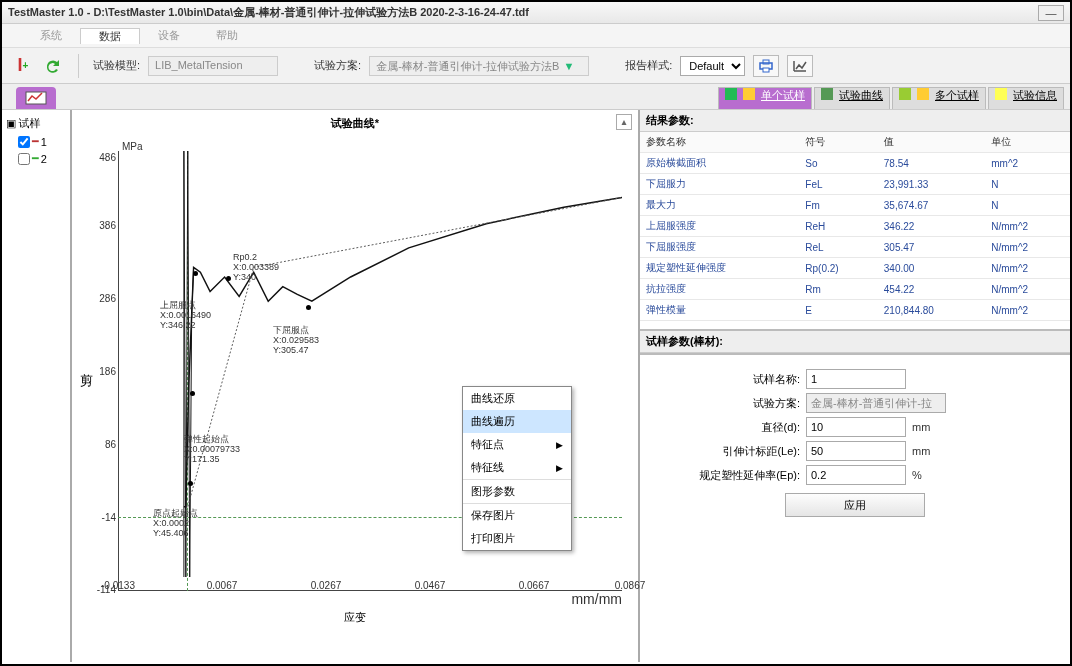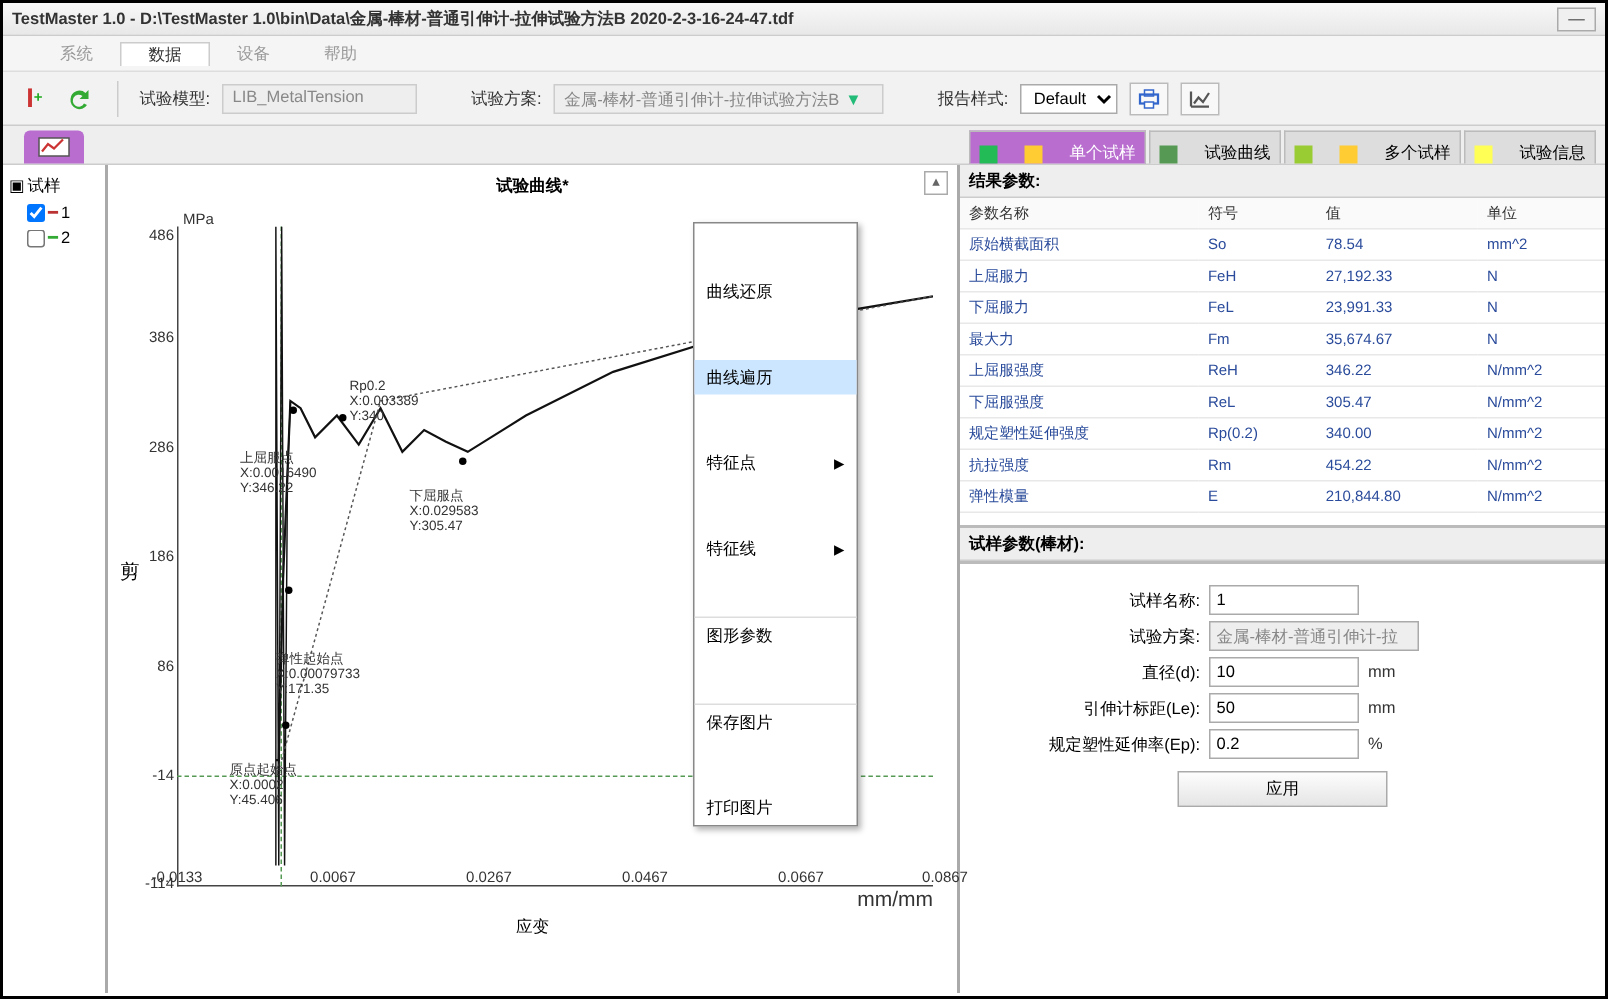--- a/index.html
+++ b/index.html
@@ -12,21 +12,21 @@
 .menubar .mitem.active { background: #fff; border: 1px solid #ccc; border-bottom: none; color: #333; }
 .toolbar { height: 36px; background: #f2f2f2; border-bottom: 1px solid #ccc; display: flex; align-items: center; padding: 0 10px; gap: 8px; }
 .tbicon { width: 22px; height: 22px; display:inline-flex; align-items:center; justify-content:center; }
 .lbl { color: #333; }
 .field { background: #eee; border: 1px solid #ccc; padding: 2px 6px; color: #888; height: 20px; }
 .dropdown-arrow { color: #2b7; margin-left: 4px; }
 .icon-btn { width: 26px; height: 22px; border: 1px solid #bbb; background: #f8f8f8; display:inline-flex; align-items:center; justify-content:center; }
 .secondbar { height: 26px; background: #eee; border-bottom: 1px solid #ccc; display:flex; align-items:flex-end; justify-content:space-between; padding: 0 6px 0 14px; }
 .lefttab { width: 40px; height: 22px; background: #b86dcf; display:flex; align-items:center; justify-content:center; border-top-left-radius: 4px; border-top-right-radius: 4px; }
 .righttabs { display:flex; gap:2px; }
-.rtab { height: 22px; padding: 0 6px; display:flex; align-items:flex-end; gap:18px; background: #ddd; border: 1px solid #bbb; border-bottom: none; }
+.rtab { height: 22px; padding: 0 6px; display:flex; align-items:flex-start; gap:6px; background: #ddd; border: 1px solid #bbb; border-bottom: none; text-decoration: underline; }
 .rtab.active { background: #b86dcf; color: #fff; }
 .rtab .sq { width: 12px; height: 12px; display:inline-block; }
 .main { display:flex; height: 552px; }
 .sidepanel { width: 70px; border-right: 2px solid #aaa; padding: 4px; }
 .treeitem { display:flex; align-items:center; gap:2px; padding: 2px 0; }
 .treeitem input { width: 12px; height: 12px; }
 .chartarea { flex: 1; border-right: 2px solid #aaa; position: relative; padding: 6px; background: #fff; }
 .chart-title { text-align:center; font-weight: bold; }
 .chart { position: relative; width: 100%; height: 500px; background: #fff; }
 .y-axis { position:absolute; left: 40px; top: 20px; bottom: 40px; width: 1px; background: #444; }
@@ -36,21 +36,21 @@
 .ylabel-unit { position:absolute; left: 44px; top: 10px; font-size: 10px; color:#333; }
 .xlabel-unit { position:absolute; right: 10px; bottom: 24px; font-size: 14px; color:#333; }
 .xlabel { position:absolute; left: 50%; bottom: 6px; transform:translateX(-50%); font-size: 11px; }
 .ylabel { position:absolute; left: 2px; top: 50%; transform: translateY(-50%); font-size: 13px; }
 .gridline-h { position:absolute; left:40px; right:10px; border-top: 1px dashed #595; height:0; }
 .gridline-v { position:absolute; top:20px; bottom:40px; border-left: 1px dashed #595; width:0; }
 .curve { position:absolute; left:40px; top:20px; right:10px; bottom:40px; }
 .annot { position:absolute; font-size: 9px; color: #333; white-space: nowrap; line-height: 1.1; }
 .dot { position:absolute; width:5px; height:5px; background:#000; border-radius:50%; }
 .ctxmenu { position:absolute; right: 60px; bottom: 80px; width: 110px; background: #fff; border: 1px solid #888; box-shadow: 2px 2px 4px rgba(0,0,0,0.3); }
-.ctxmenu .ci { padding: 4px 8px; display:flex; justify-content:space-between; align-items:center;margin-top:34px; }
+.ctxmenu .ci { padding: 4px 8px; display:flex; justify-content:space-between; align-items:center; }
 .ctxmenu .ci.hl { background: #cde6ff; }
 .ctxmenu .arr { font-size: 9px; }
 .ctxmenu .sep { border-top: 1px solid #ddd; }
 .starbox { position:absolute; top: 4px; right: 6px; width: 16px; height:16px; border:1px solid #aaa; text-align:center; line-height:14px; font-size:10px; color:#666; }
 .rightpanel { width: 430px; display:flex; flex-direction:column; }
 .section-hdr { background: #eee; border-bottom: 1px solid #ccc; padding: 3px 6px; font-weight:bold; }
 .table { width: 100%; border-collapse: collapse; }
 .table th, .table td { border-bottom: 1px solid #e8e8e8; padding: 3px 6px; text-align:left; font-size: 10px; }
 .table th { color: #333; font-weight: normal; background: #fafafa; }
 .table td.val { color: #2a4b9b; }
@@ -255,26 +255,20 @@
         </tr>
       </thead>
       <tbody id="results-body">
           <tr>
             <td class="val">原始横截面积</td>
             <td class="val">So</td>
             <td class="val">78.54</td>
             <td class="val">mm^2</td>
           </tr>
           <tr>
-            <td class="val">上屈服力</td>
-            <td class="val">FeH</td>
-            <td class="val">27,192.33</td>
-            <td class="val">N</td>
-          </tr>
-          <tr>
             <td class="val">下屈服力</td>
             <td class="val">FeL</td>
             <td class="val">23,991.33</td>
             <td class="val">N</td>
           </tr>
           <tr>
             <td class="val">最大力</td>
             <td class="val">Fm</td>
             <td class="val">35,674.67</td>
             <td class="val">N</td>

